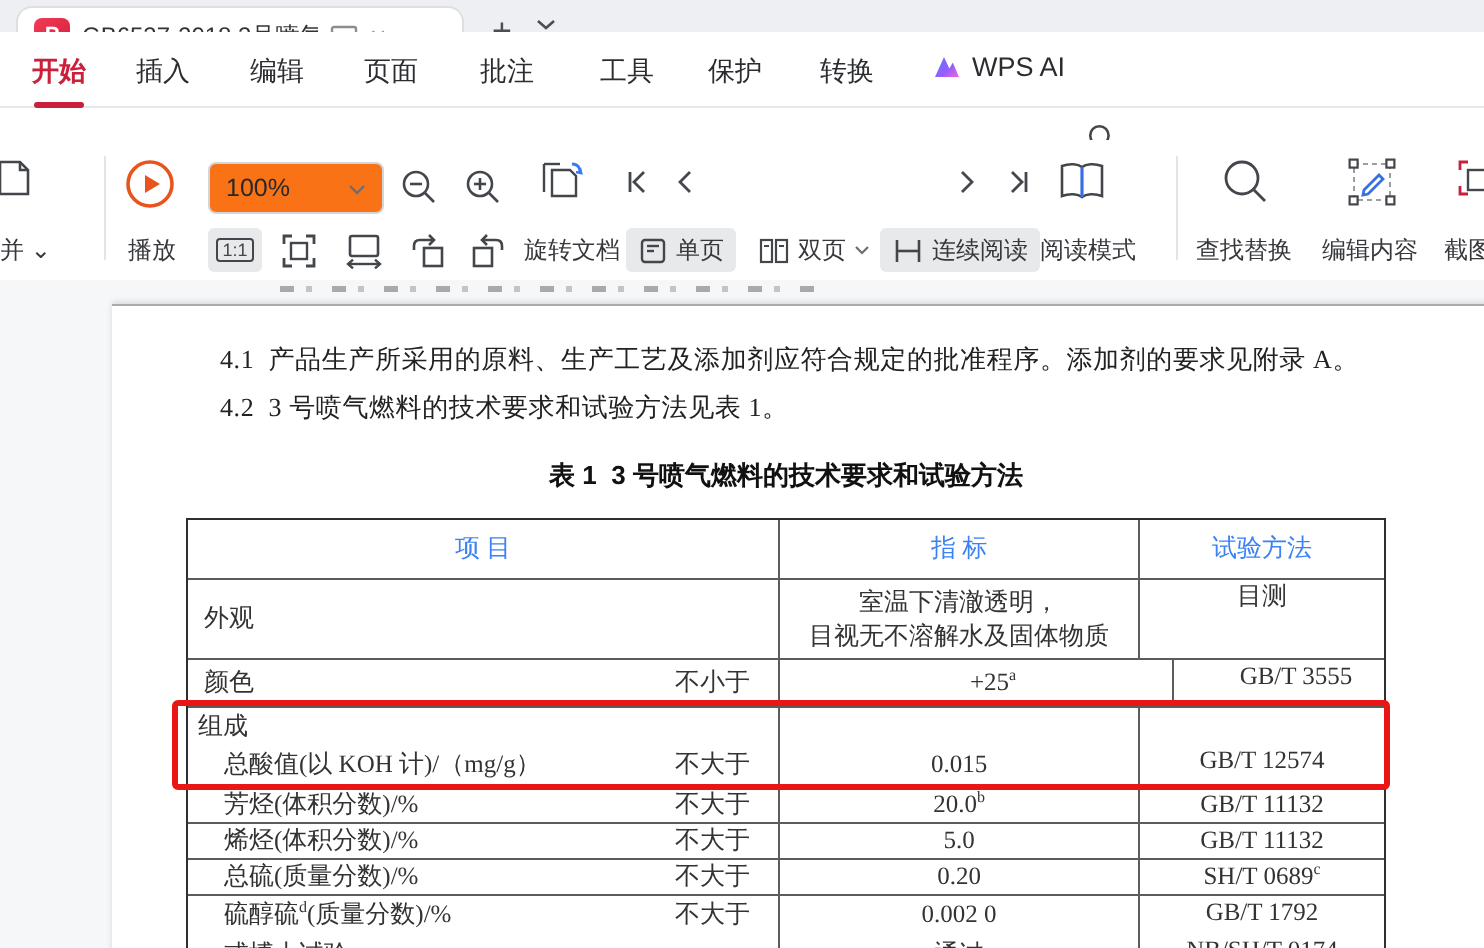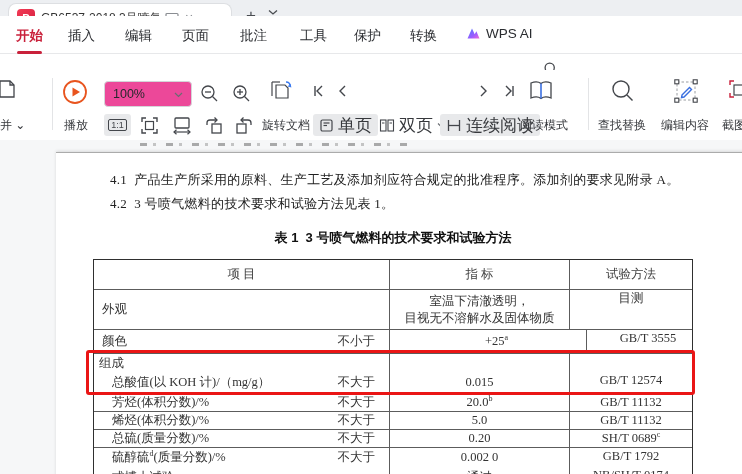--- a/index.html
+++ b/index.html
@@ -24,26 +24,26 @@
   .menu-item { font-size:13.5px; color:#2a2c30; position:absolute; top:11px; cursor:default; }
   .menu-item.active { color:#c9213b; font-weight:bold; }
   .menu-item.active::after { content:""; position:absolute; left:1px; right:1px; bottom:-9px; height:3px;
                              border-radius:2px; background:#c9213b; }
   .wpsai { display:flex; align-items:center; gap:5px; font-size:13.5px; color:#2a2c30; position:absolute; top:10px; }
 
   
   .toolbar { position:absolute; left:0; top:70px; width:742px; height:70px; background:#fff; }
   .vdiv { position:absolute; top:8px; height:52px; width:1px; background:#e3e4e6; }
   .tlabel { position:absolute; font-size:12px; color:#36383c; white-space:nowrap; }
-  .chip { position:absolute; display:flex; align-items:center; gap:4px; font-size:17px; color:#36383c;
+  .chip { position:absolute; display:flex; align-items:center; gap:4px; font-size:12px; color:#36383c;
           height:22px; padding:0 6px; border-radius:3px; top:44px; }
   .chip.on { background:#e8e9eb; }
   .zoombox { position:absolute; left:104px; top:11px; width:88px; height:26px; border:1px solid #d4d5d8;
              border-radius:4px; display:flex; align-items:center; justify-content:space-between;
-             padding:0 8px; font-size:12.5px; color:#26282c; background:#ec4899; }
+             padding:0 8px; font-size:12.5px; color:#26282c; background:#f97316; }
   .pagebox { position:absolute; left:352px; top:11px; width:115px; height:26px; border:1px solid #d4d5d8;
              border-radius:6px; display:flex; align-items:center; justify-content:center;
              font-size:12.5px; color:#26282c; background:#fff; }
   .navico { position:absolute; top:14px; color:#43464b; }
   .icon-el { position:absolute; color:#43464b; }
   .ratio { position:absolute; left:104px; top:44px; width:27px; height:22px; background:#e8e9eb; border-radius:3px;
            display:flex; align-items:center; justify-content:center; }
   .ratio span { font-size:9px; border:1px solid #43464b; border-radius:2px; padding:0px 2px; color:#43464b; }
 
   
@@ -59,21 +59,21 @@
 
   
   .gbtable { position:absolute; left:37px; top:106px; width:600px; border:1.5px solid #2f2f2f;
              font-family:"Liberation Serif", serif; color:#333; background:#fff; }
   .trow { display:flex; width:100%; }
   .trow.hline { border-bottom:1px solid #5c5c5c; }
   .tc { overflow:hidden; }
   .tc1 { width:296px; border-right:1px solid #5c5c5c; display:flex; align-items:center; justify-content:space-between; }
   .tc2 { width:180px; border-right:1px solid #5c5c5c; display:flex; flex-direction:column; align-items:center; justify-content:center; }
   .tc3 { flex:1; display:flex; justify-content:center; }
-  .thead .tc { font-size:12.5px; justify-content:center; color:#404040; }
+  .thead .tc { font-size:12.5px; justify-content:center; color:#3b82f6; }
   .cell-item { font-size:12.5px; white-space:nowrap; }
   .cell-qual { font-size:12.5px; padding-right:14px; white-space:nowrap; }
   .cell-val, .cell-meth { font-size:12.5px; white-space:nowrap; line-height:1.35; }
   sup { font-size:8px; }
 
   .redbox { position:absolute; left:30px; top:197px; width:609px; height:45px;
             border:3px solid #ea1515; border-radius:3px; z-index:5; }
 
   svg { display:block; }
 </style>

